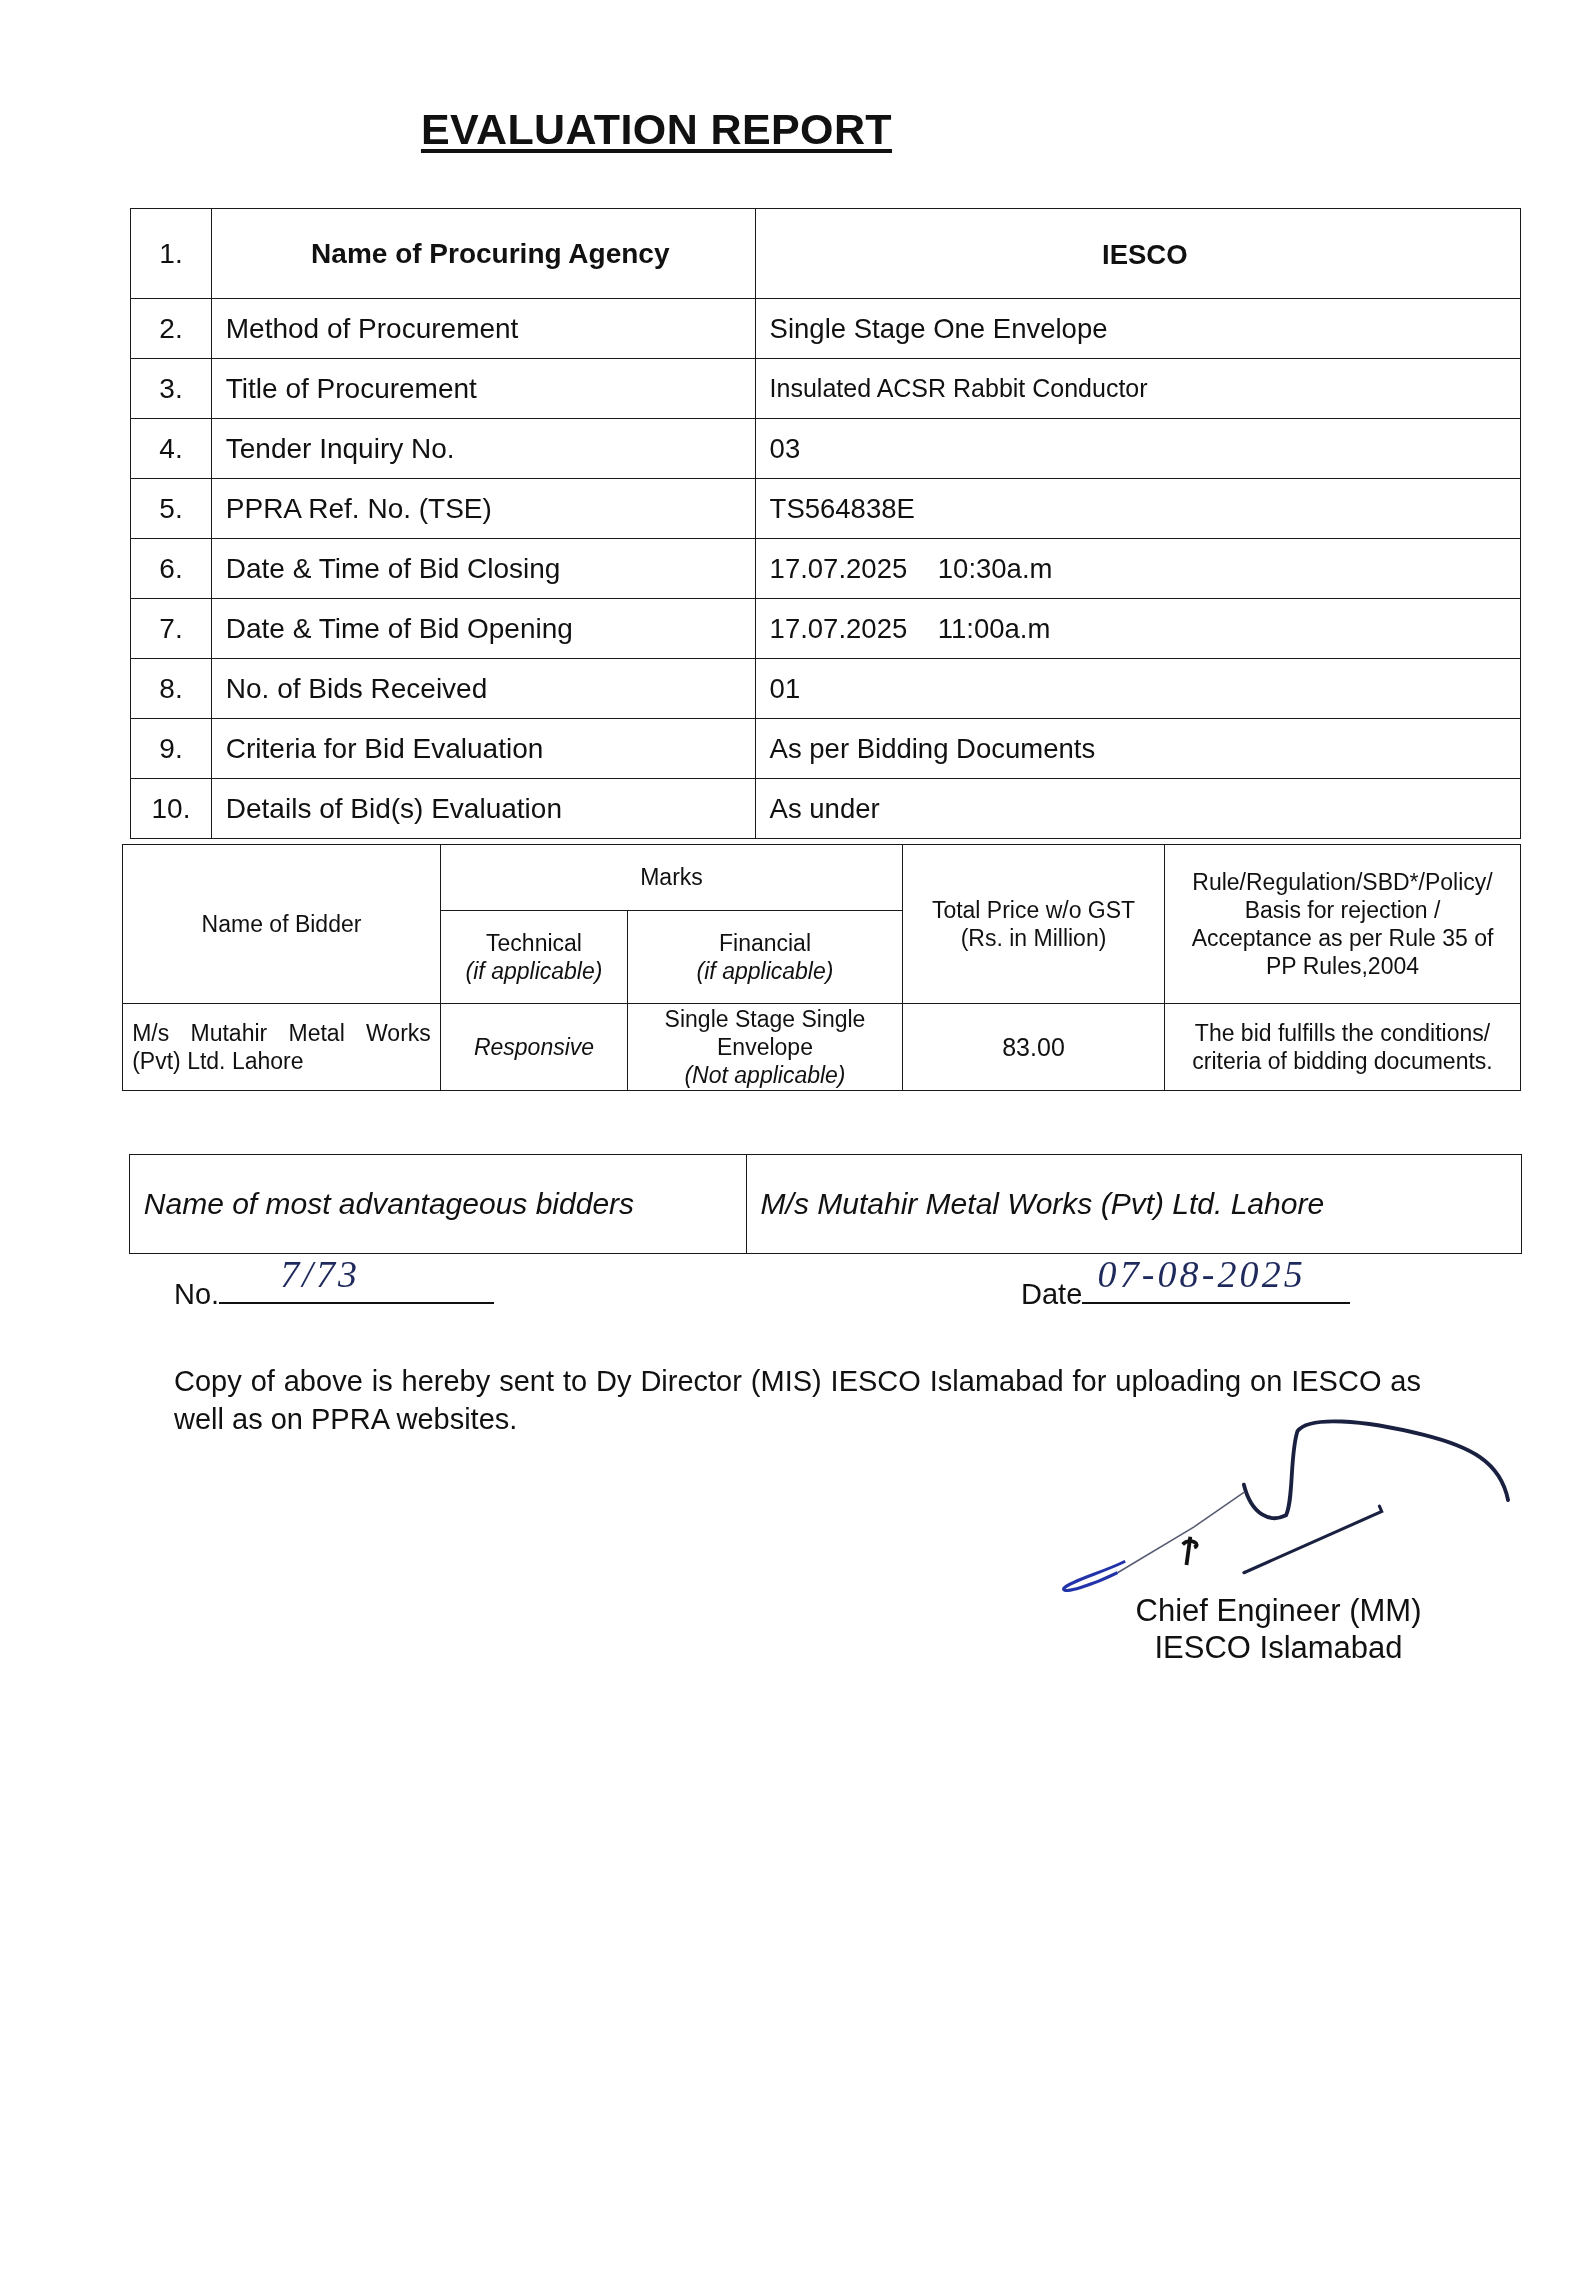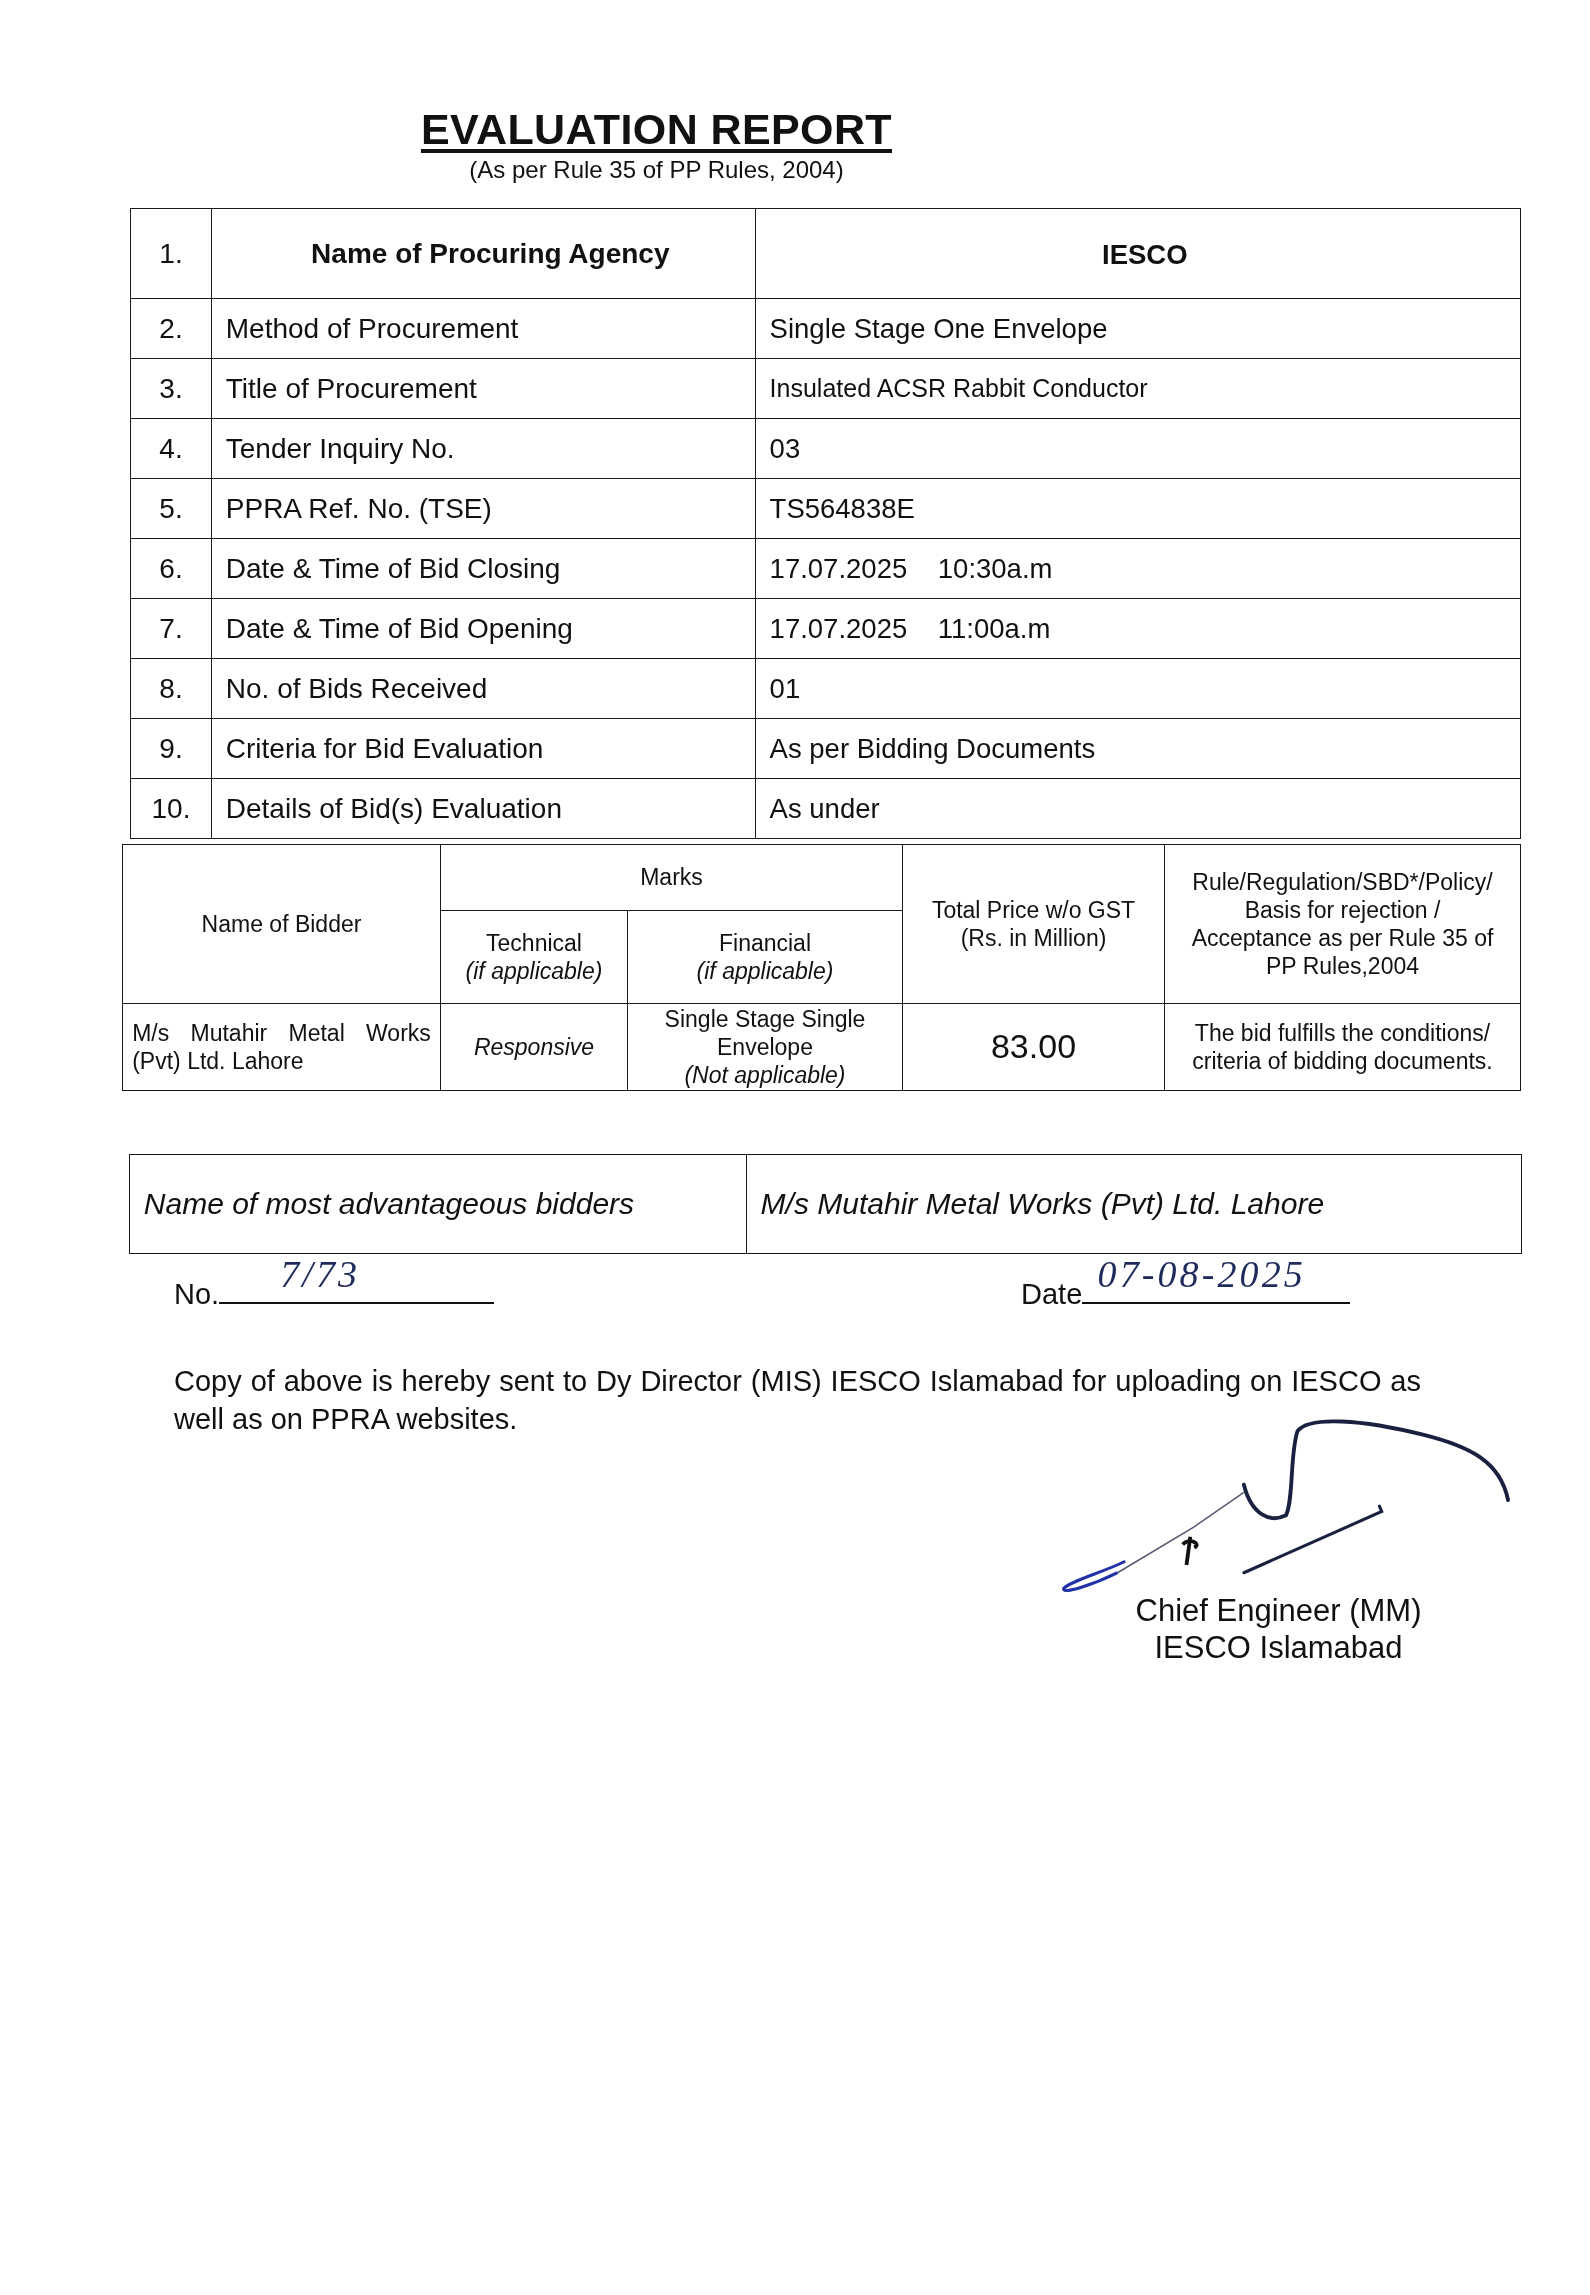--- a/index.html
+++ b/index.html
@@ -59,21 +59,20 @@
   }
 
   .signature { position: absolute; left: 1041px; top: 1408px; }
   .signatory { position: absolute; left: 1087px; top: 1592px; width: 383px; text-align: center; font-size: 31px; line-height: 37px; }
 </style>
 </head>
 <body>
 
 <div class="title-block">
   <div class="title">EVALUATION REPORT</div>
-  <div class="subtitle">(As per Rule 35 of PP Rules, 2004)</div>
 </div>
 
 <table id="info-table">
   <tbody>
     <tr>
       <td class="num">1.</td>
       <td class="label">Name of Procuring Agency</td>
       <td class="value">IESCO</td>
     </tr>
     <tr>
@@ -151,21 +150,21 @@
       </td>
     </tr>
     <tr class="r-data">
       <td class="bidder-name">M/s Mutahir Metal Works (Pvt) Ltd. Lahore</td>
       <td class="it resp">Responsive</td>
       <td>
         <div>Single Stage Single</div>
         <div>Envelope</div>
         <div class="it">(Not applicable)</div>
       </td>
-      <td style="font-size:34px">83.00</td>
+      <td style="font-size:25px">83.00</td>
       <td>
         <div>The bid fulfills the conditions/</div>
         <div>criteria of bidding documents.</div>
       </td>
     </tr>
   </tbody>
 </table>
 
 <table id="adv-table">
   <tbody>

